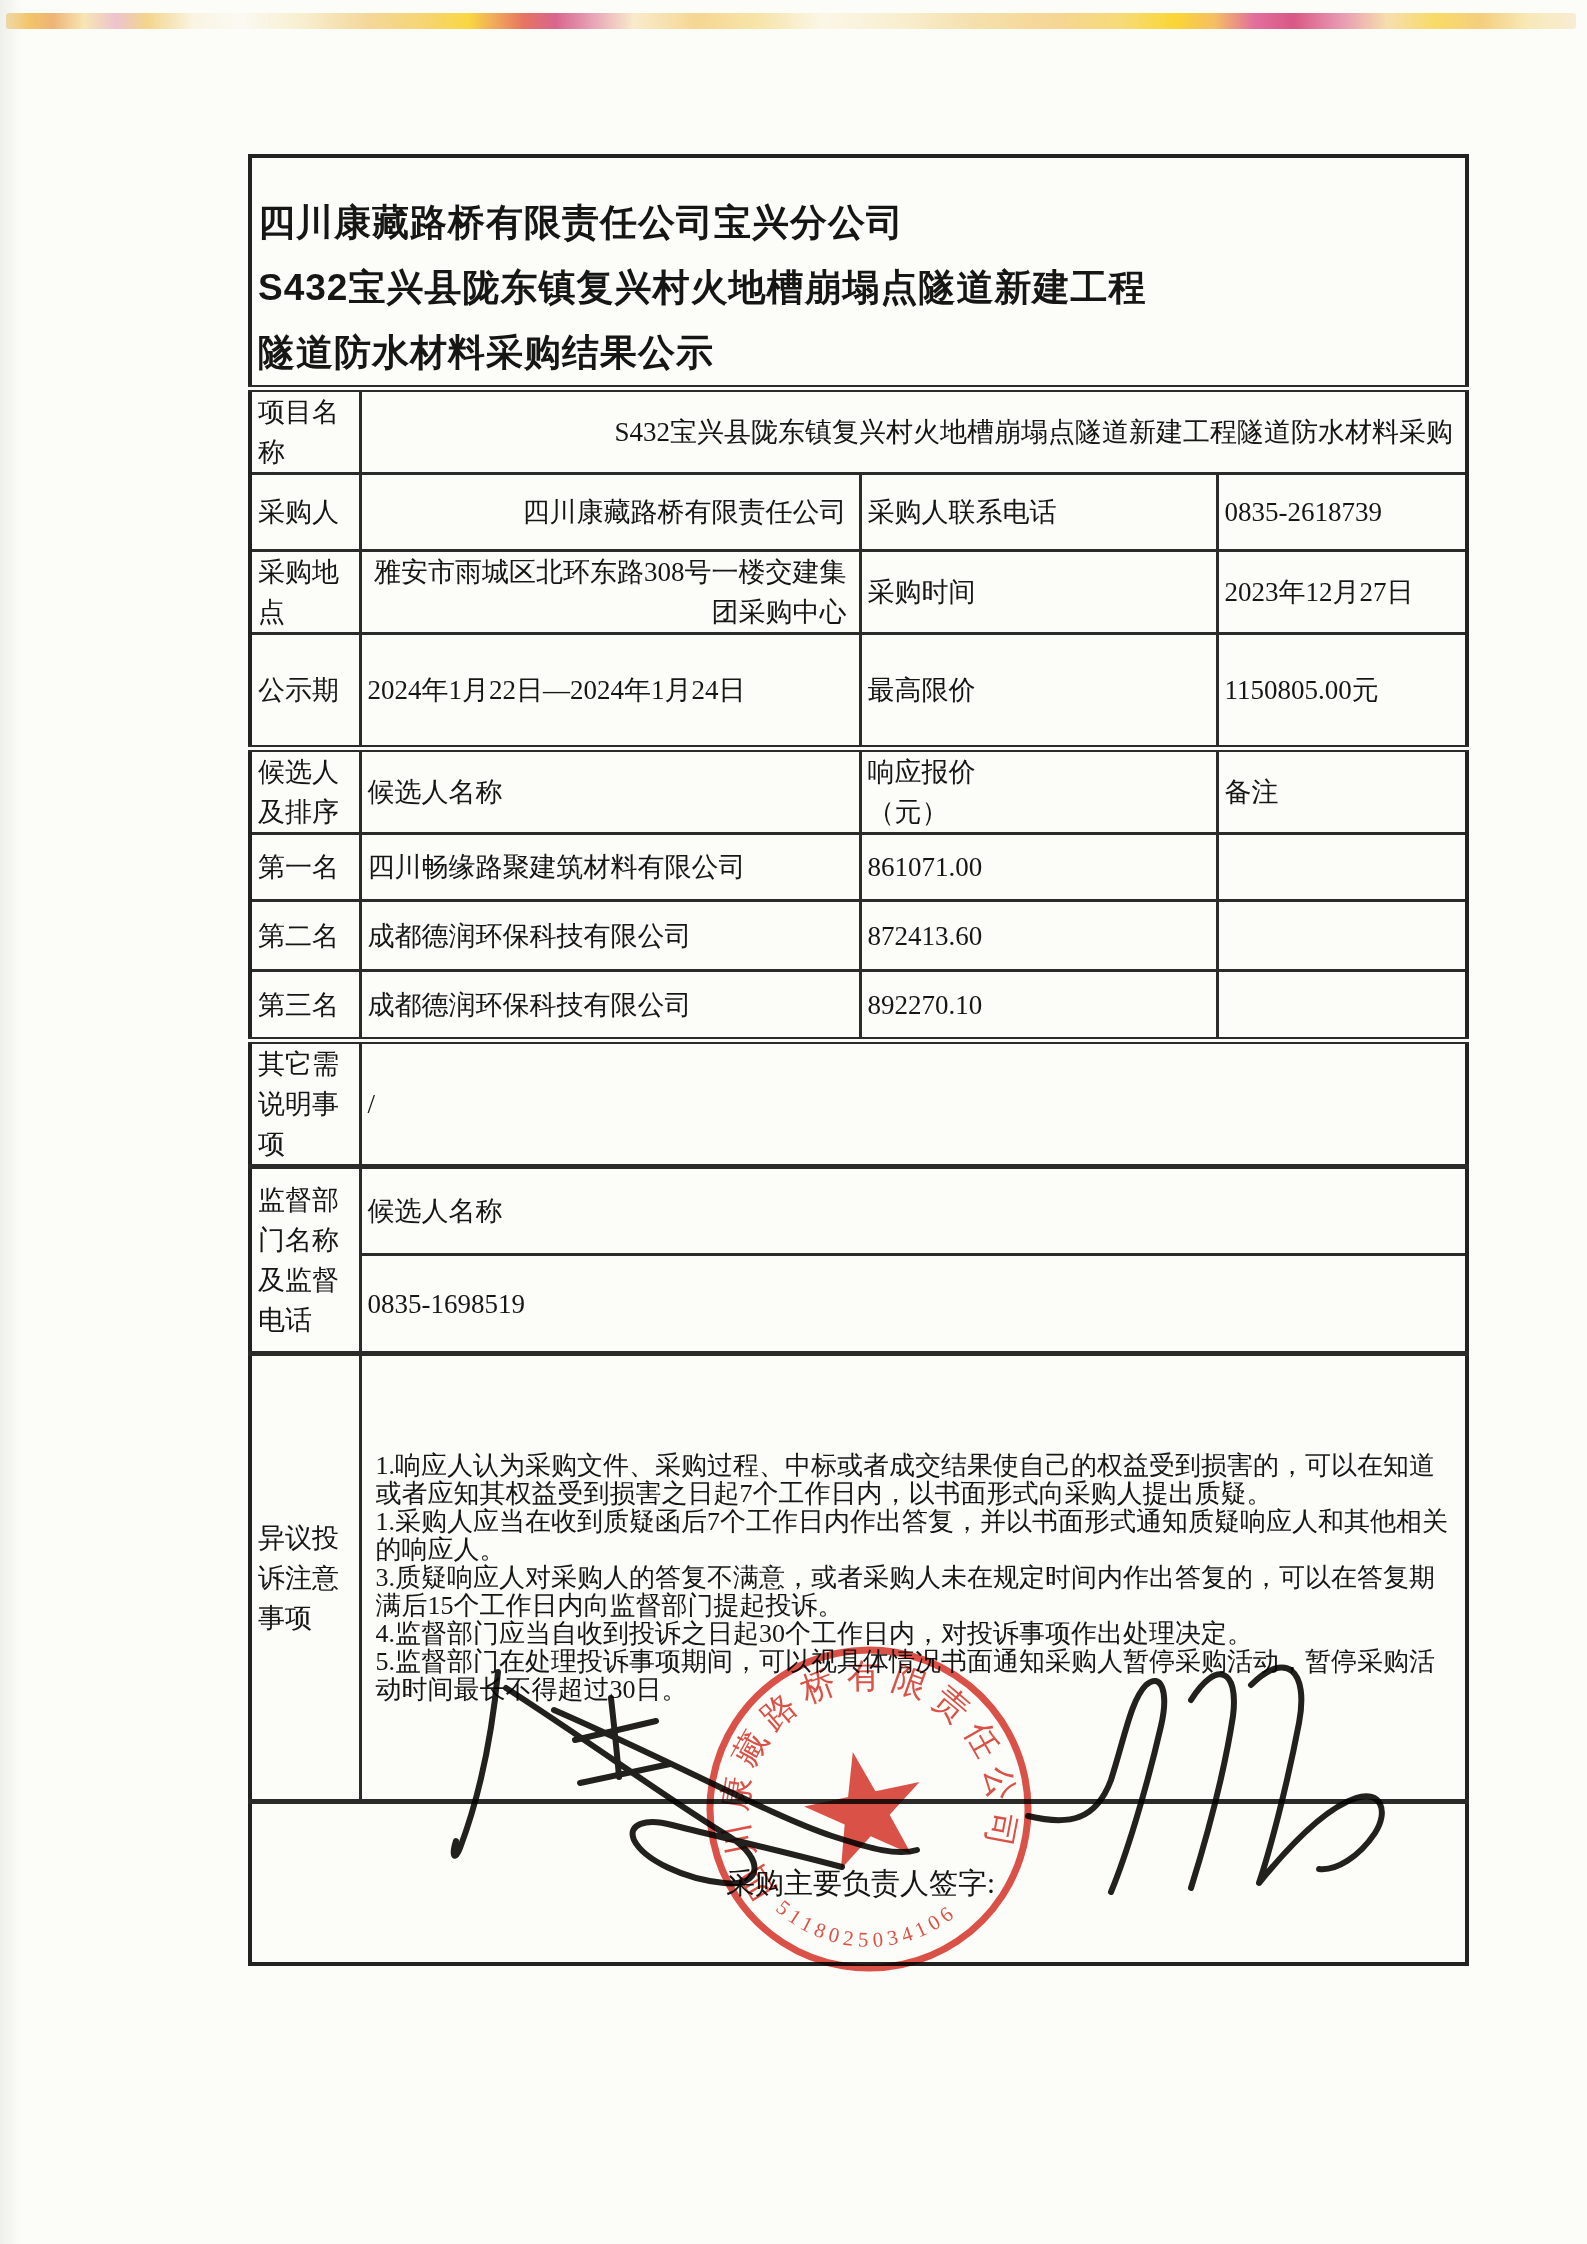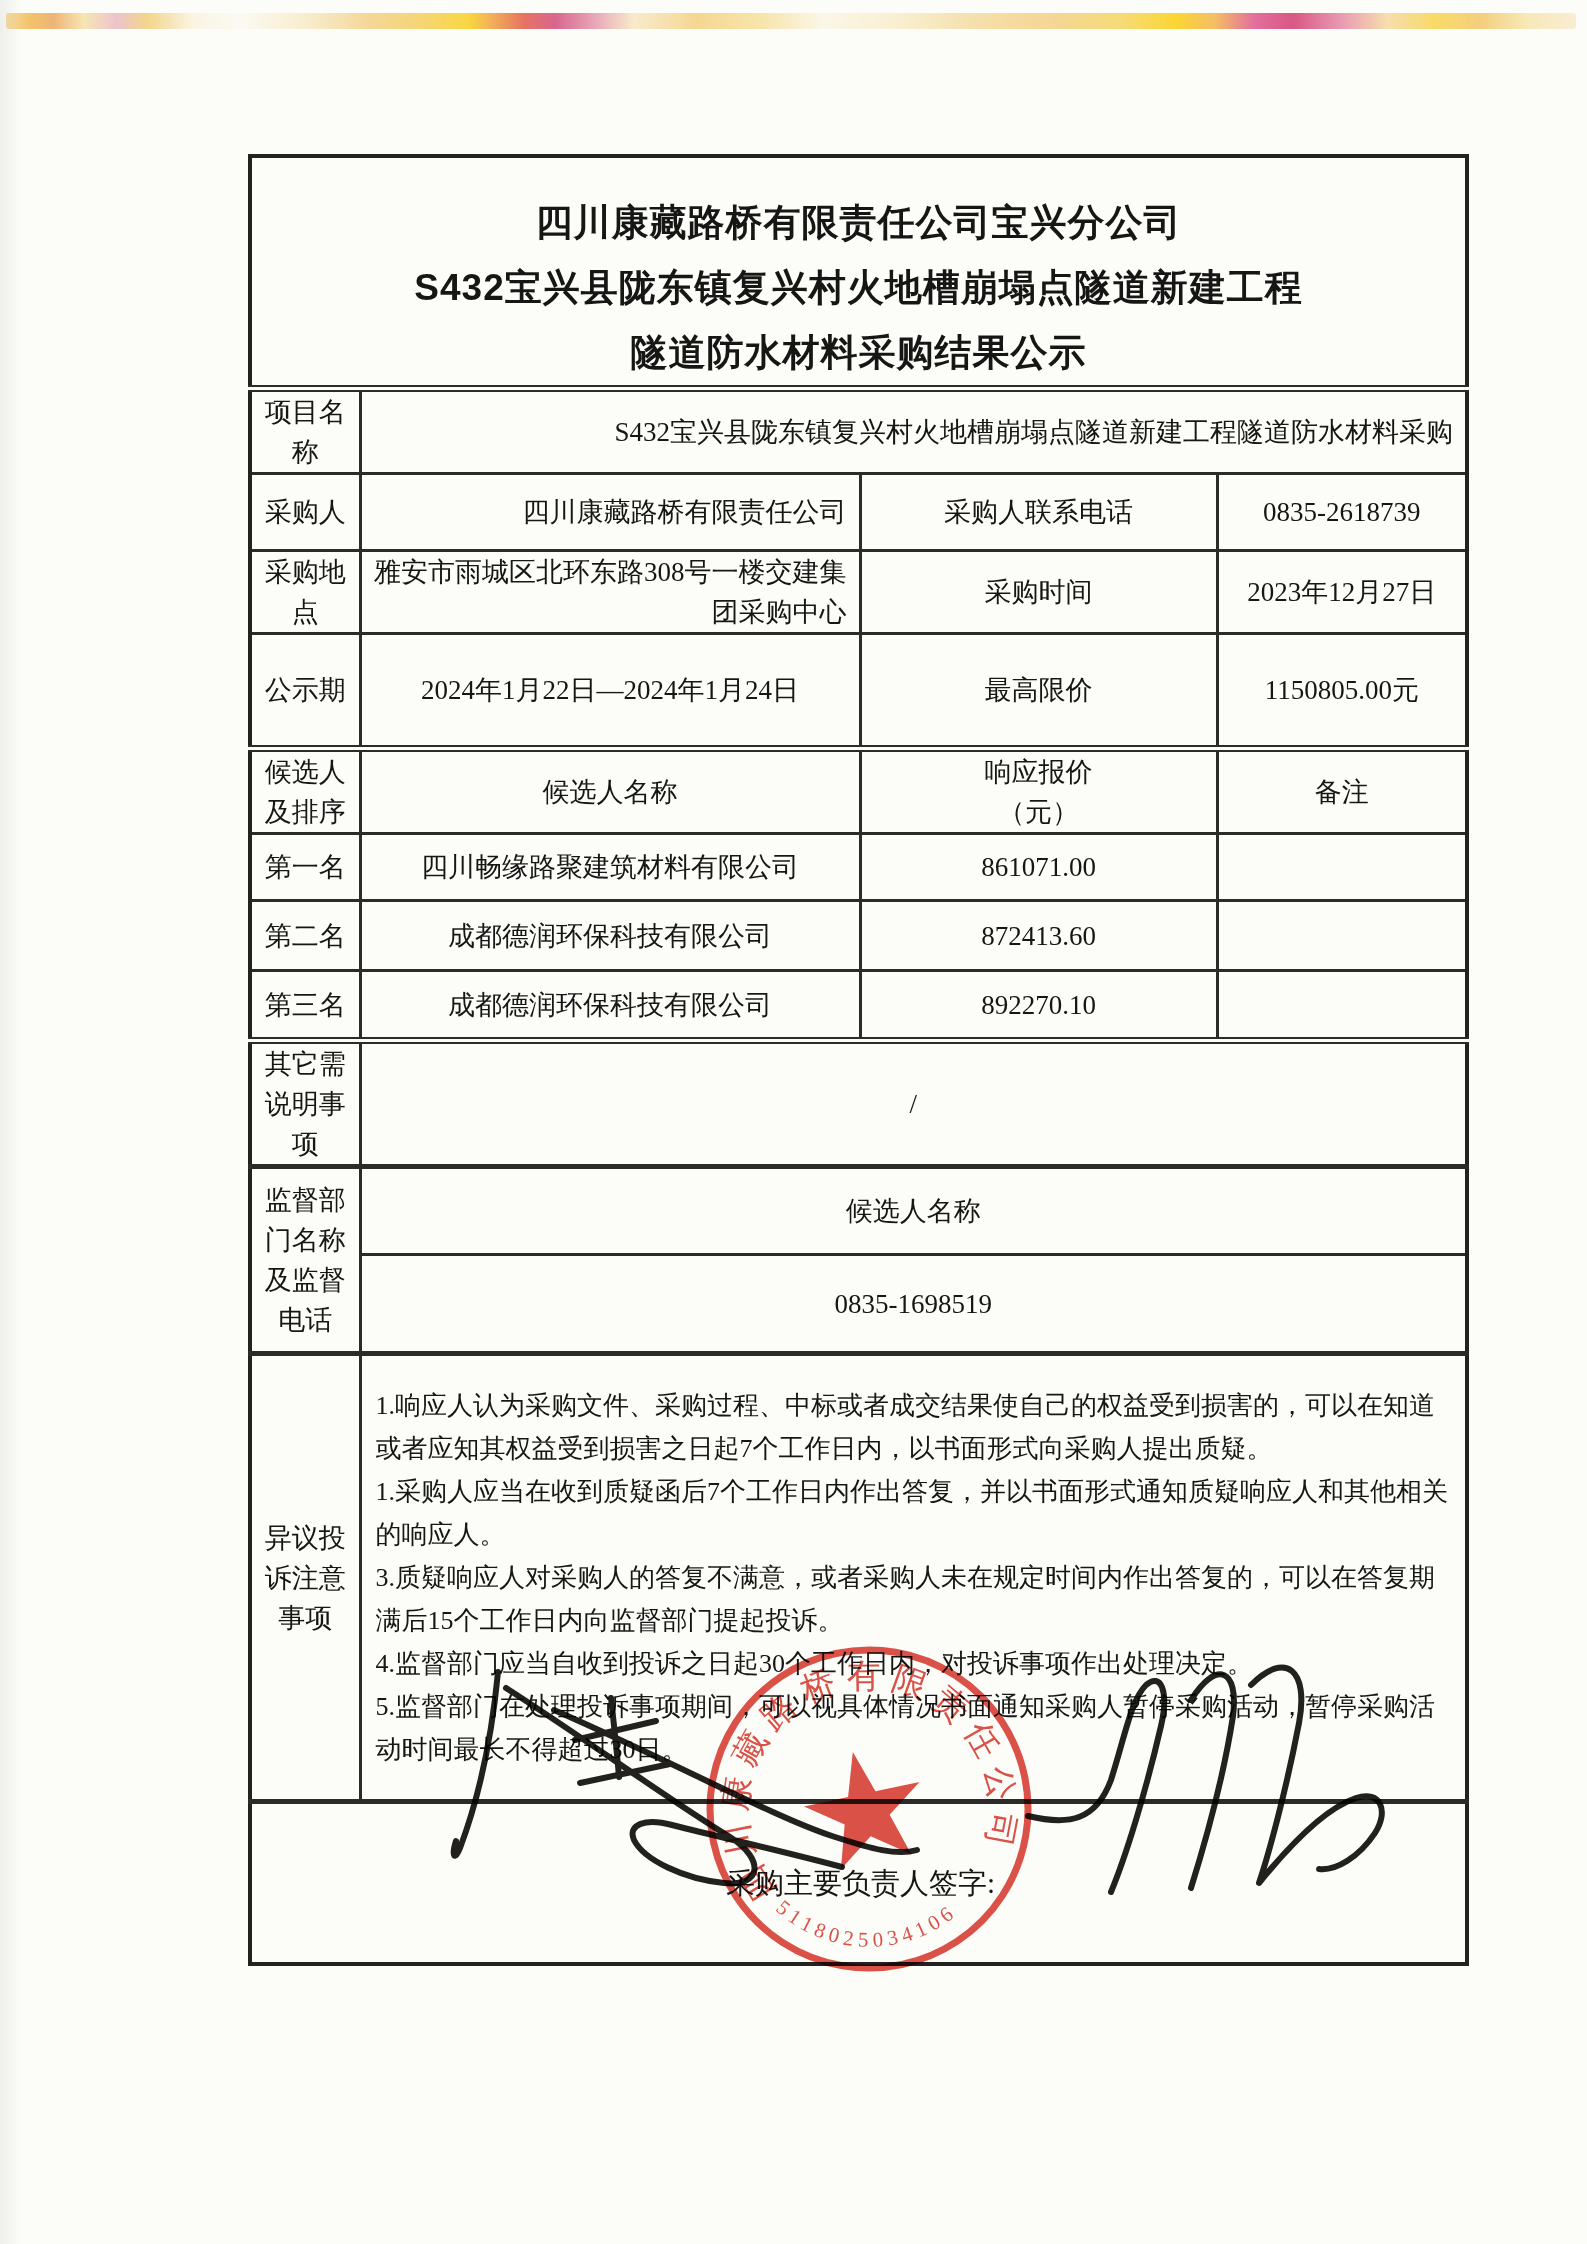--- a/index.html
+++ b/index.html
@@ -42,42 +42,41 @@
       rgba(244,215,122,0.50) 97%, rgba(242,207,143,0.35) 100%);
   }
   table.doc {
     position: absolute; left: 248px; top: 154px; width: 1217px;
     border-collapse: collapse; table-layout: fixed;
     border: 4px solid #222220;
   }
   td {
     border: 3px solid #2b2b29;
     vertical-align: middle;
-    text-align: center;
     font-size: 27px;
     line-height: 40px;
     padding: 0 6px;
     color: #161614;
     word-break: break-all;
   }
   td.title-cell {
     vertical-align: top;
     padding-top: 32px;
     font-family: "Liberation Sans", "DejaVu Sans", sans-serif;
     font-weight: 700;
     font-size: 37px;
     line-height: 65px;
     letter-spacing: 1px;
   }
   tr.b-double > td { border-top: 7px double #2b2b29; }
   tr.b-thick  > td { border-top: 5px solid #2b2b29; }
   td.left { text-align: right; padding: 0 12px; }
   td.obj {
     text-align: left; padding: 10px 14px;
-    font-size: 26px; line-height: 43px;
+    font-size: 26px; line-height: 28px;
   }
   td.sig { text-align: center; padding-left: 10px; font-size: 29px; }
   .ink-layer, .seal-layer { position: absolute; mix-blend-mode: multiply; }
   .seal-layer { opacity: 0.88; }
 </style>
 </head>
 <body>
 
 <div class="page">
   <div class="edge-shade"></div>

